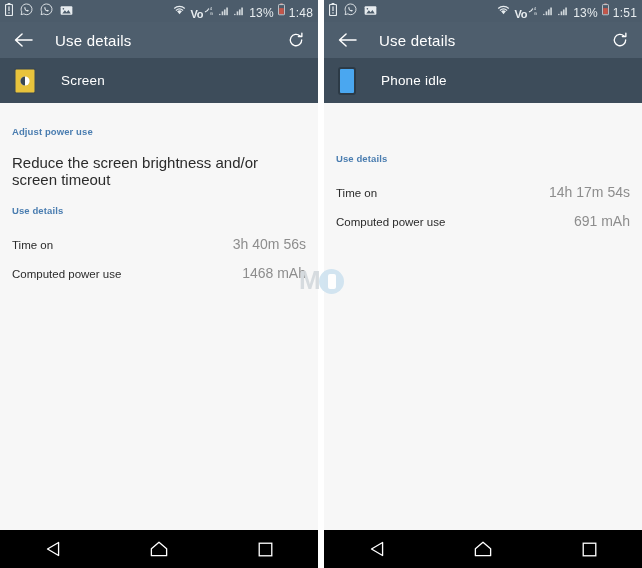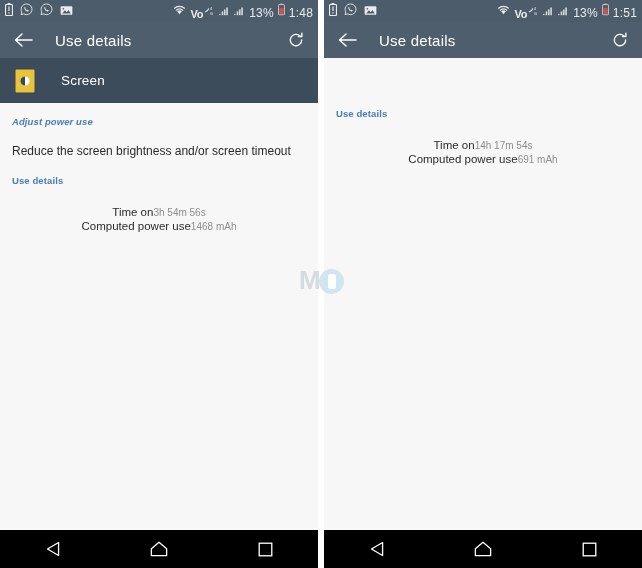--- a/index.html
+++ b/index.html
@@ -87,34 +87,34 @@
     overflow:hidden;
   }
   .sec-head {
     color:#4a7db0;
     font-size:9.5px;
     font-weight:bold;
     letter-spacing:0.1px;
   }
   .body-line {
     color:#2b2b2b;
-    font-size:12px;
+    font-size:15px;
   }
   .kv-row {
     display:flex;
     align-items:baseline;
-    justify-content:center;
+    justify-content:space-between;
   }
   .kv-key { color:#2b2b2b; font-size:11.5px; }
-  .kv-val { color:#8d8d8d; font-size:10px; }
-
-  .pad-t1 { padding-top:13px;font-style:italic; }
+  .kv-val { color:#8d8d8d; font-size:14px; }
+
+  .pad-t1 { padding-top:23px; }
   .pad-t3 { padding-top:17px; }
   .pad-t4 { padding-top:20px; }
-  .row-gap { margin-top:2px; }
+  .row-gap { margin-top:13px; }
 
   
   .navbar {
     height:38px;
     background:#000000;
     display:flex;
     align-items:center;
     justify-content:space-around;
     flex:0 0 38px;
   }
@@ -272,21 +272,21 @@
     </div>
 
     <div class="content">
       <div class="sec-head pad-t1">Adjust power use</div>
       <div class="body-line pad-t3">Reduce the screen brightness and/or screen timeout</div>
       <div class="sec-head pad-t3">Use details</div>
 
       <div class="pad-t4">
         <div class="kv-row">
           <span class="kv-key">Time on</span>
-          <span class="kv-val">3h 54m 56s</span>
+          <span class="kv-val">3h 40m 56s</span>
         </div>
         <div class="kv-row row-gap">
           <span class="kv-key">Computed power use</span>
           <span class="kv-val">1468 mAh</span>
         </div>
       </div>
     </div>
 
     <div class="navbar">
       <span class="nav-btn">
@@ -388,20 +388,28 @@
       <span class="title">Use details</span>
       <span class="spacer"></span>
       <span class="tb-btn">
         <svg width="16" height="16" viewBox="0 0 18 18">
             <path d="M15.4 9a6.4 6.4 0 1 1-1.9-4.5" fill="none" stroke="#ffffff" stroke-width="1.5" stroke-linecap="round"></path>
             <path d="M15.6 1.2v3.9h-3.9" fill="none" stroke="#ffffff" stroke-width="1.5" stroke-linecap="round" stroke-linejoin="round"></path>
           </svg>
       </span>
     </div>
 
+    <div class="apphdr">
+      <span class="app-icon-wrap">
+        <svg width="18" height="28" viewBox="0 0 18 28">
+            <rect x="1" y="1" width="16" height="26" rx="2" fill="#4aa7f0" stroke="#2c3a46" stroke-width="2"></rect>
+          </svg>
+      </span>
+      <span class="app-label">Phone idle</span>
+    </div>
 
     <div class="content">
       <div class="sec-head" style="padding-top:50px;">Use details</div>
 
       <div class="pad-t4">
         <div class="kv-row">
           <span class="kv-key">Time on</span>
           <span class="kv-val">14h 17m 54s</span>
         </div>
         <div class="kv-row row-gap">

